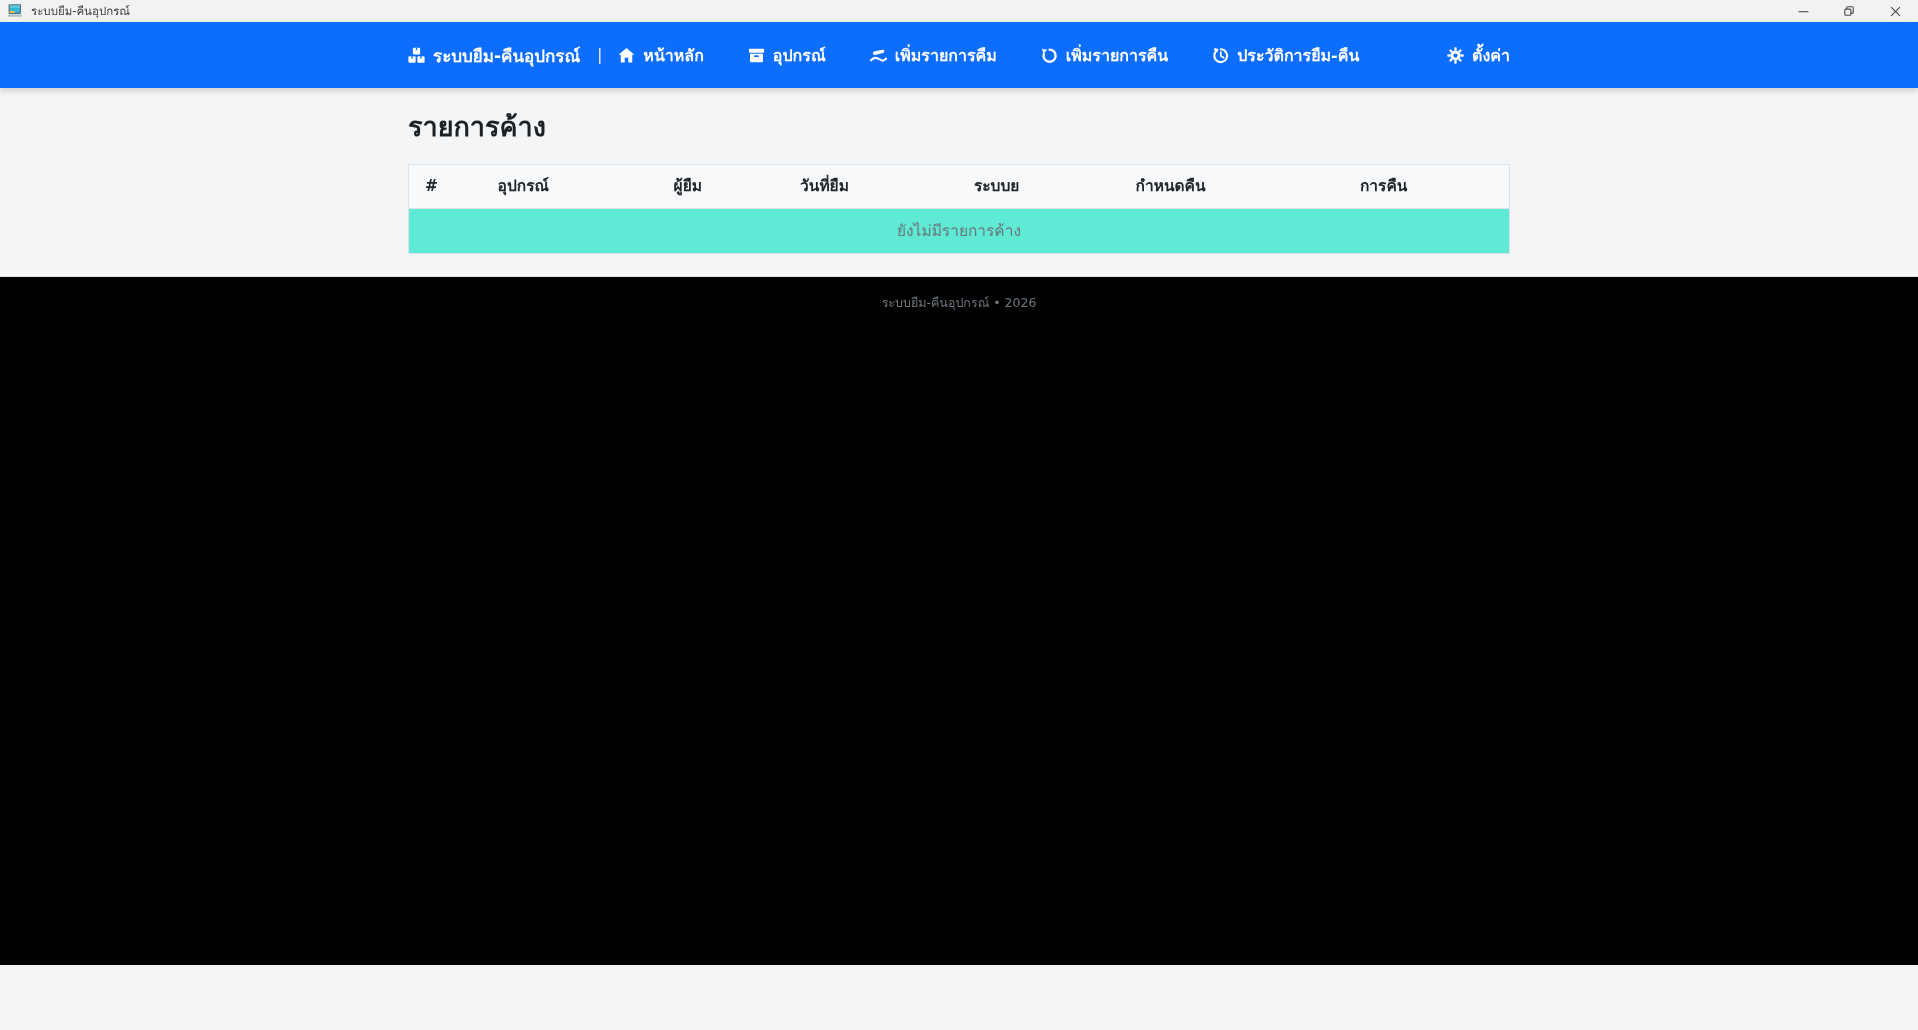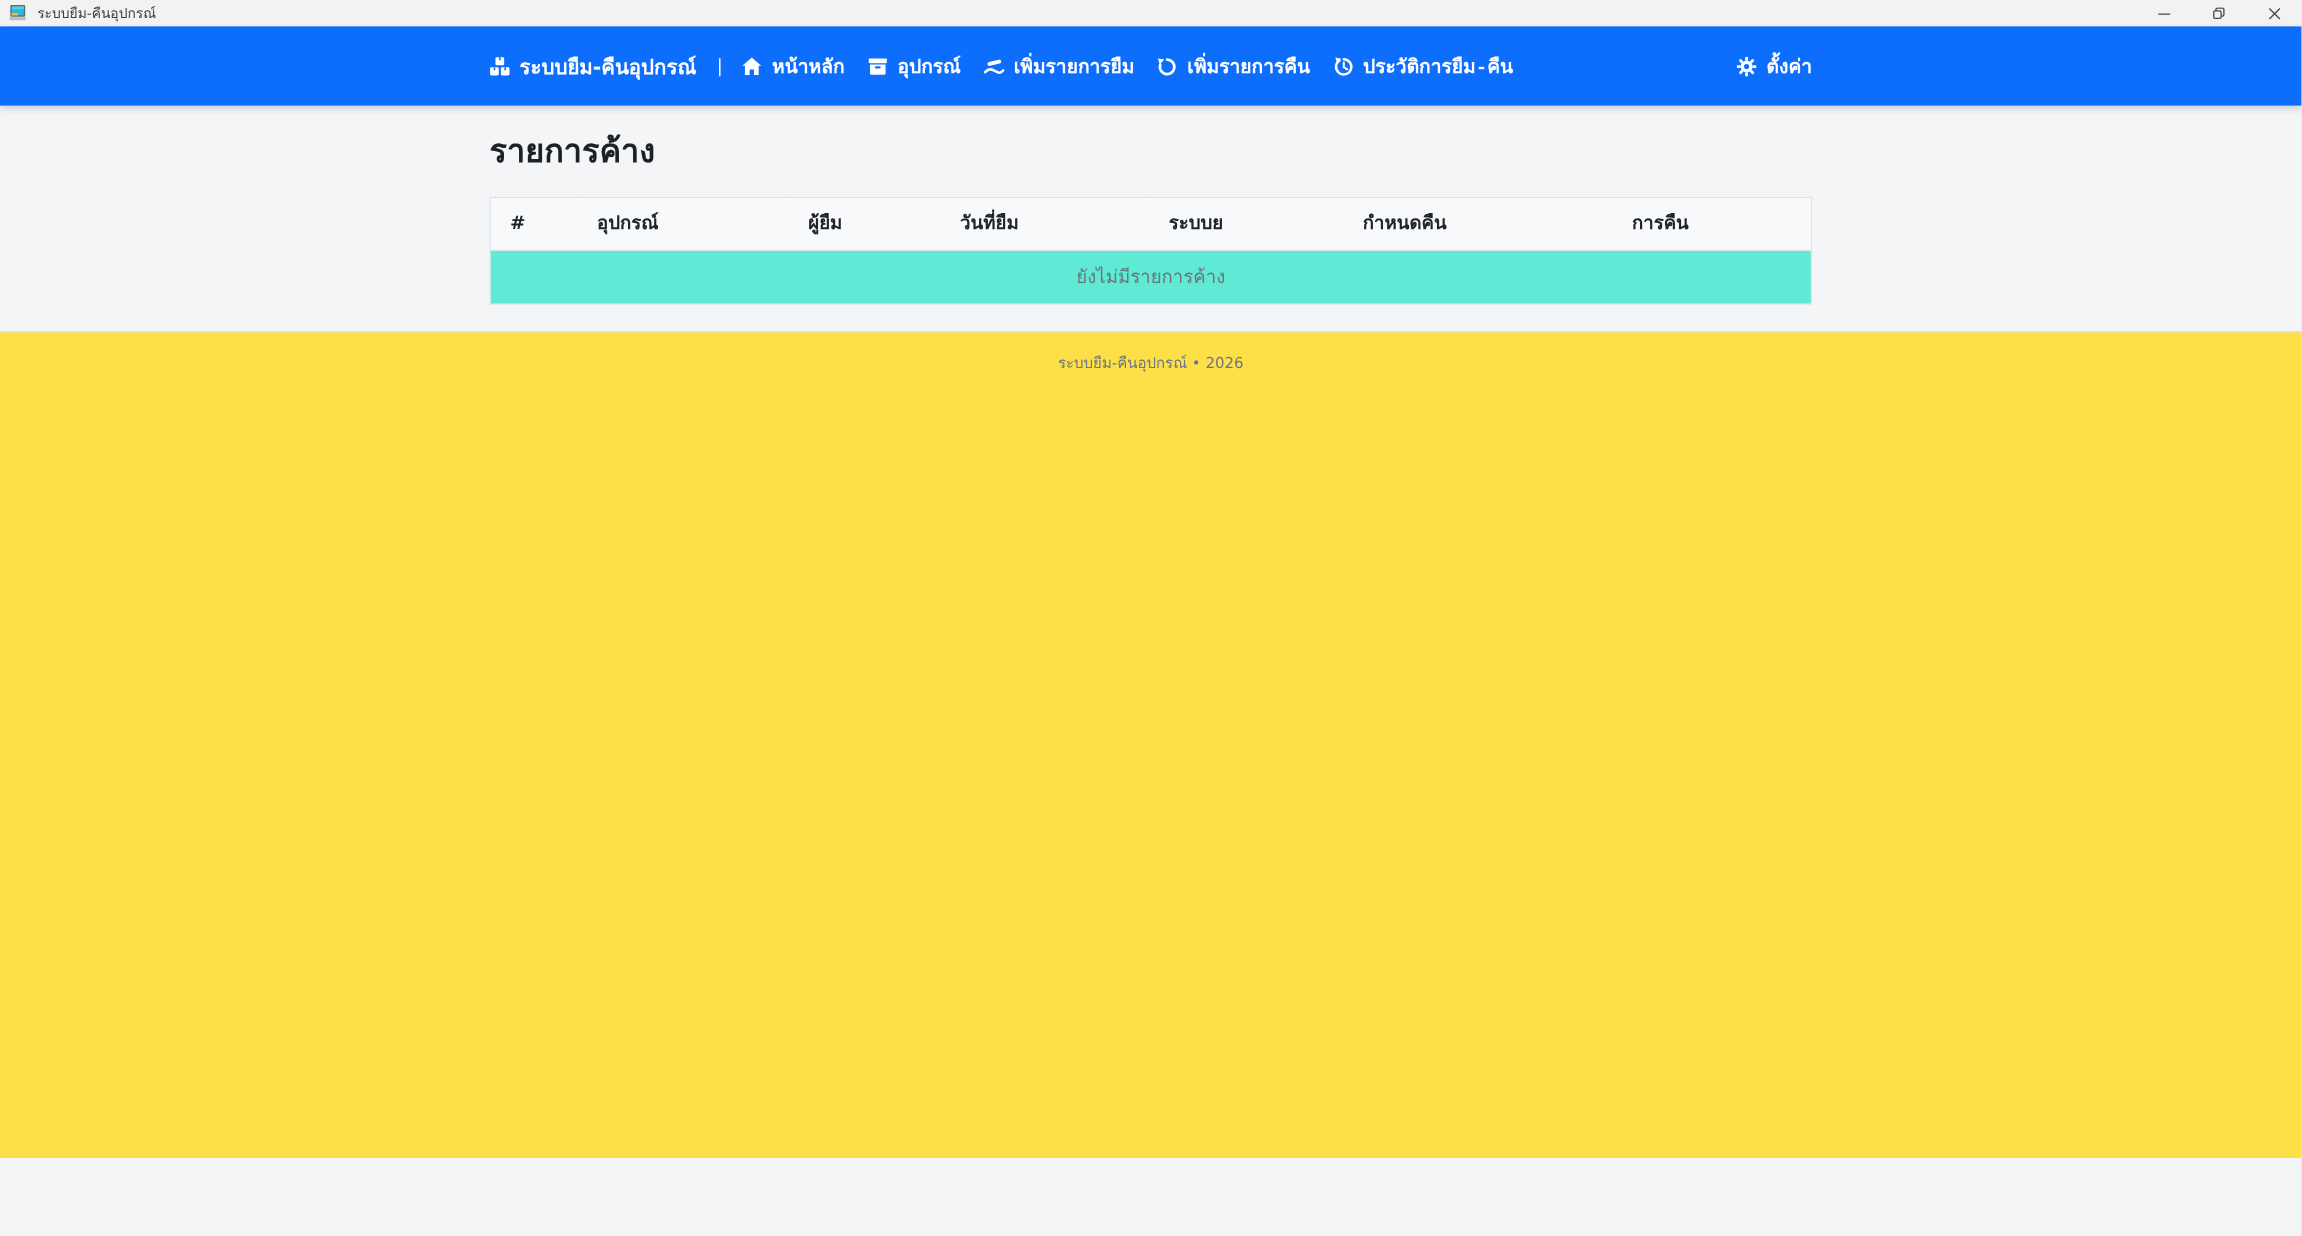--- a/index.html
+++ b/index.html
@@ -45,21 +45,21 @@
     display: flex; align-items: center;
   }
   .brand, .nav-link {
     display: flex; align-items: center;
     color: #ffffff; text-decoration: none;
     font-weight: 700;
     white-space: nowrap;
   }
   .brand { font-size: 17px; }
   .nav-link { font-size: 16px; }
-  .nav-links { display: flex; align-items: flex-start; gap: 19px; font-family: Liberation Mono, monospace; }
+  .nav-links { display: flex; align-items: flex-start; gap: 44px; }
   .nav-sep {
     color: rgba(255,255,255,0.95);
     margin: 0 16px 0 17px;
     font-size: 15px; font-weight: 400;
   }
   .nav-icon { width: 17px; height: 17px; margin-right: 8px; display: inline-flex; flex: none; }
   .nav-settings { margin-left: auto; text-align: right; }
 
   
   main { background: #f4f5f7; padding: 22px 0; }
@@ -92,21 +92,21 @@
     color: #6c757d;
     font-size: 15.5px;
     padding: 11px 16px;
     line-height: 22px;
     background: #5eead4;
   }
 
   
   footer {
     border-top: 1px solid #dee2e6;
-    background: #fde047;
+    background: #000000;
     text-align: center;
     padding-top: 15px;
     height: 689px;
   }
   .footer-text { font-size: 12.5px; color: #6e7680; }
 </style>
 </head>
 <body>
 
 <div class="titlebar">
@@ -181,21 +181,21 @@
         </span>
         <span>อุปกรณ์</span>
       </a>
       <a class="nav-link">
         <span class="nav-icon">
           <svg viewBox="0 0 16 16" width="17" height="17">
             <rect x="2.6" y="3.4" width="11" height="3.2" rx="1.6" fill="#ffffff" transform="rotate(-13 8 5)"></rect>
             <path d="M0.9 12.4 c2.1 -2.3 4.5 -2.7 6.7 -1.5 l3.4 1.7 c0.8 0.4 1.6 0.3 2.3 -0.2 l2 -1.5" stroke="#ffffff" stroke-width="2" fill="none" stroke-linecap="round"></path>
           </svg>
         </span>
-        <span>เพิ่มรายการยืม</span>
+        <span>เพิ่มรายการคืม</span>
       </a>
       <a class="nav-link">
         <span class="nav-icon">
           <svg viewBox="0 0 16 16" width="17" height="17">
             <path d="M8.1 2.5 a5.7 5.7 0 1 1 -5.5 4.2" fill="none" stroke="#ffffff" stroke-width="2.2" stroke-linecap="round"></path>
             <polygon points="0.8,1.6 5.9,2.5 2.4,6.4" fill="#ffffff"></polygon>
           </svg>
         </span>
         <span>เพิ่มรายการคืน</span>
       </a>

